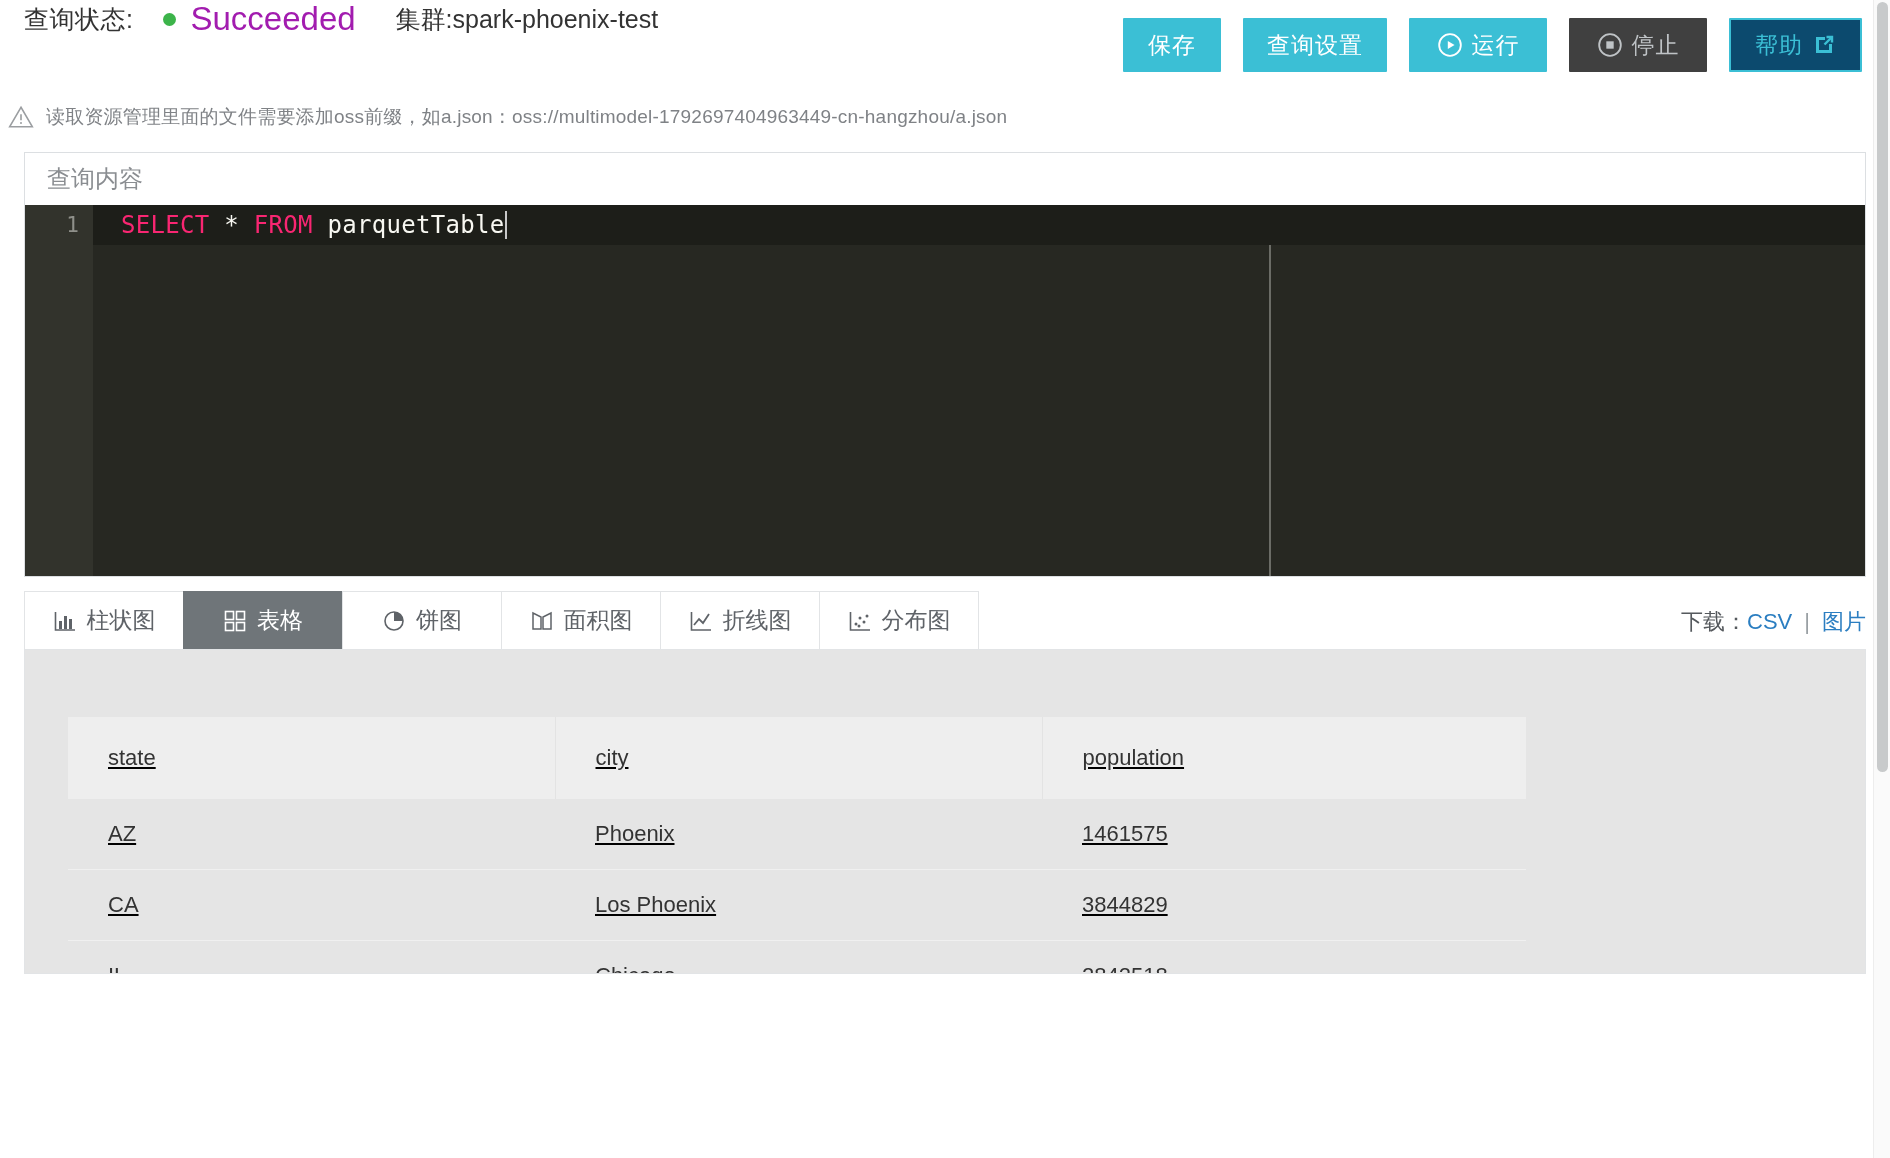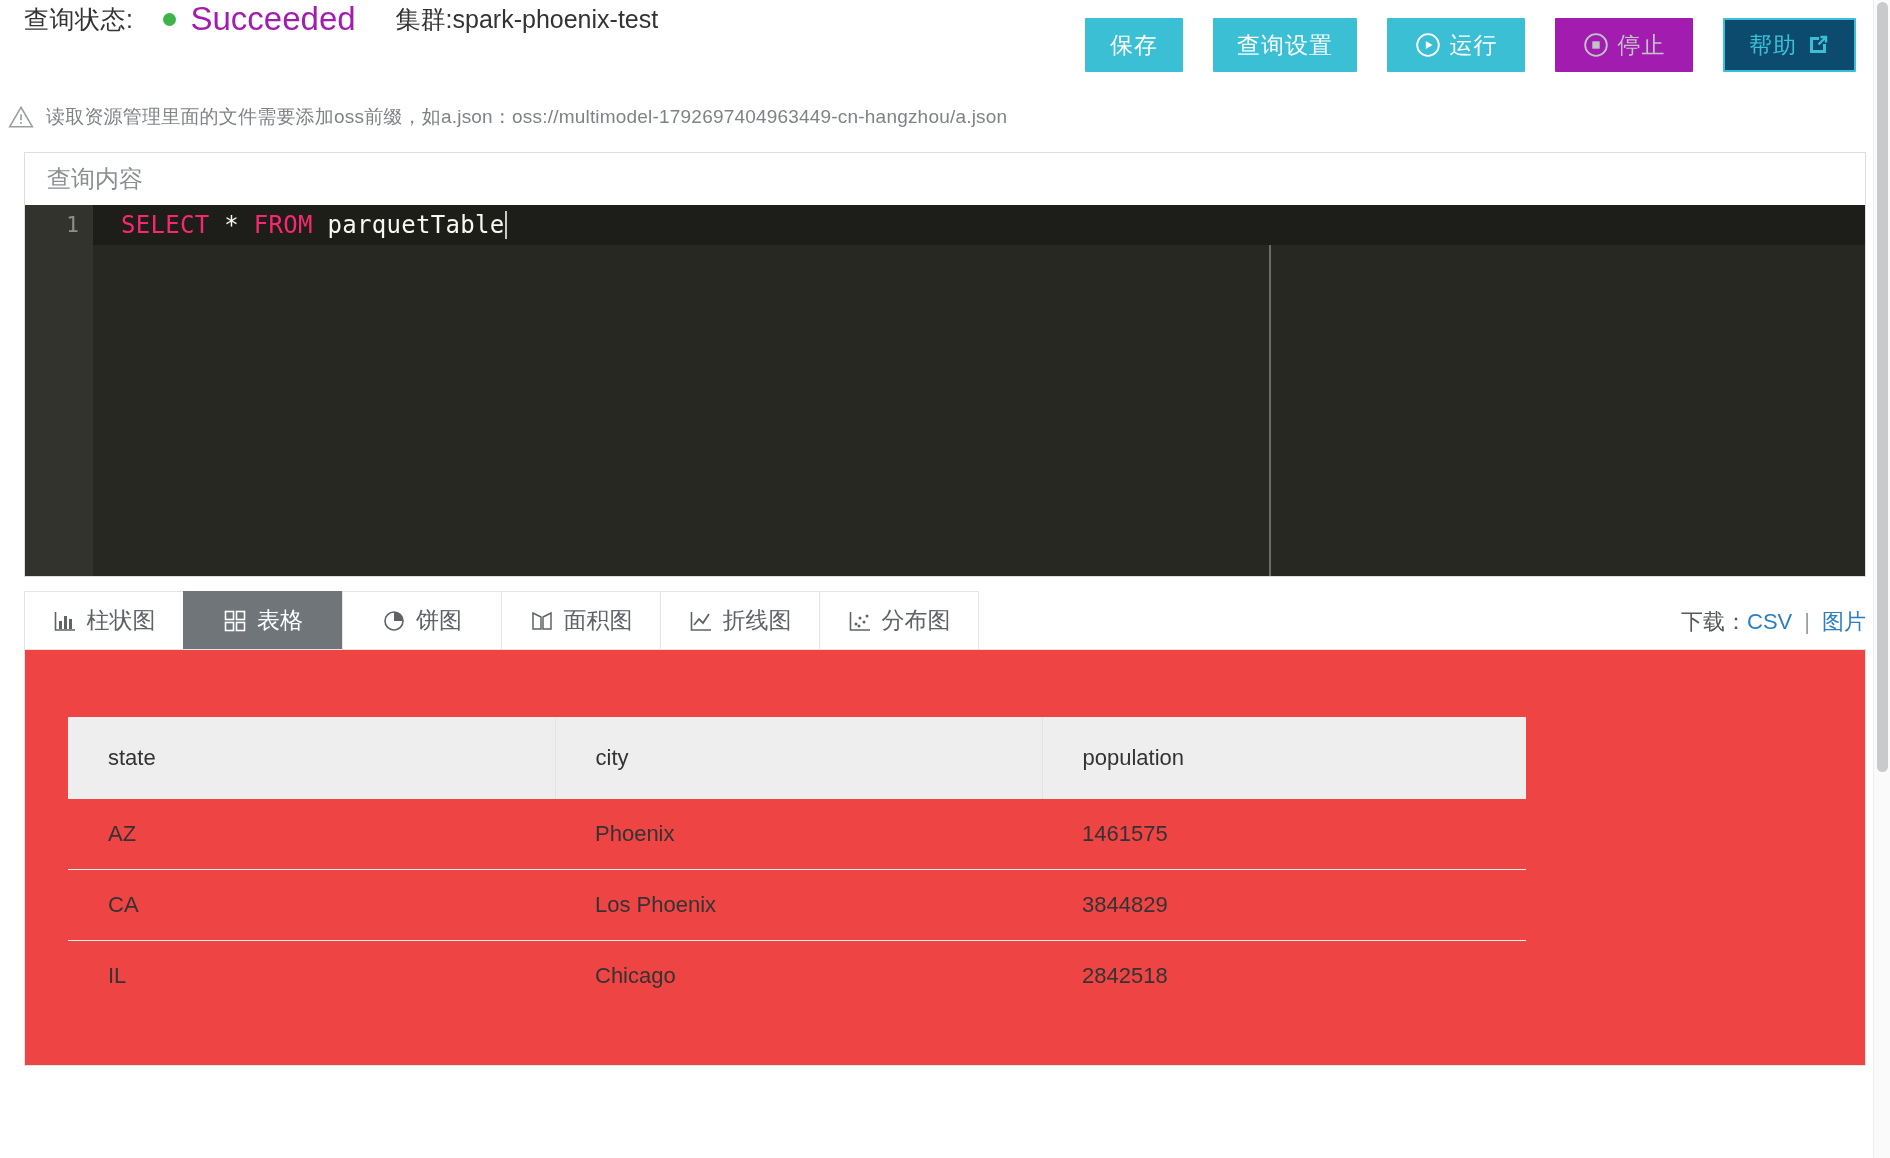--- a/index.html
+++ b/index.html
@@ -48,46 +48,46 @@
     margin-left: 14px;
   }
   .cluster-label {
     font-size: 25px;
     color: #333333;
     margin-left: 40px;
   }
 
   .header-actions {
     position: absolute;
-    right: 34px;
+    right: 28px;
     top: 18px;
     display: flex;
     align-items: center;
-    gap: 30px;
+    gap: 22px;
   }
   .btn {
     height: 54px;
     min-width: 98px;
     padding: 0 24px;
     border: none;
     background: #3bbfd5;
     color: #ffffff;
     font-size: 23px;
     font-family: "Liberation Sans", sans-serif;
     cursor: pointer;
     display: inline-flex;
     align-items: center;
     justify-content: center;
     gap: 9px;
     border-radius: 1px;
     letter-spacing: 1px;
   }
   .btn.wide { min-width: 138px; }
   .btn.disabled {
-    background: #a21caf;
+    background: #404040;
     color: #bfc3c6;
     cursor: default;
   }
   .btn.ghost {
     background: #0c4a6e;
     color: #3bbfd5;
     border: 2px solid #3bbfd5;
     min-width: 128px;
   }
   .icon-svg { display: block; }
@@ -228,24 +228,25 @@
   .download-row a {
     color: #2b7ec1;
     text-decoration: none;
     cursor: pointer;
   }
   .dl-sep { margin: 0 12px; color: #9aa0a4; }
 
   .result-body {
     border: 1px solid #e2e4e6;
     border-top: 1px solid #e2e4e6;
-    background: #ef4444;
-    height: 417px;
+    background: #e5e5e5;
+    height: 325px;
     overflow: hidden;
     position: relative;
+    text-decoration: underline;
   }
 
   
   table.data {
     border-collapse: collapse;
     width: 1458px;
     margin: 67px 0 0 43px;
     table-layout: fixed;
   }
   table.data th {

